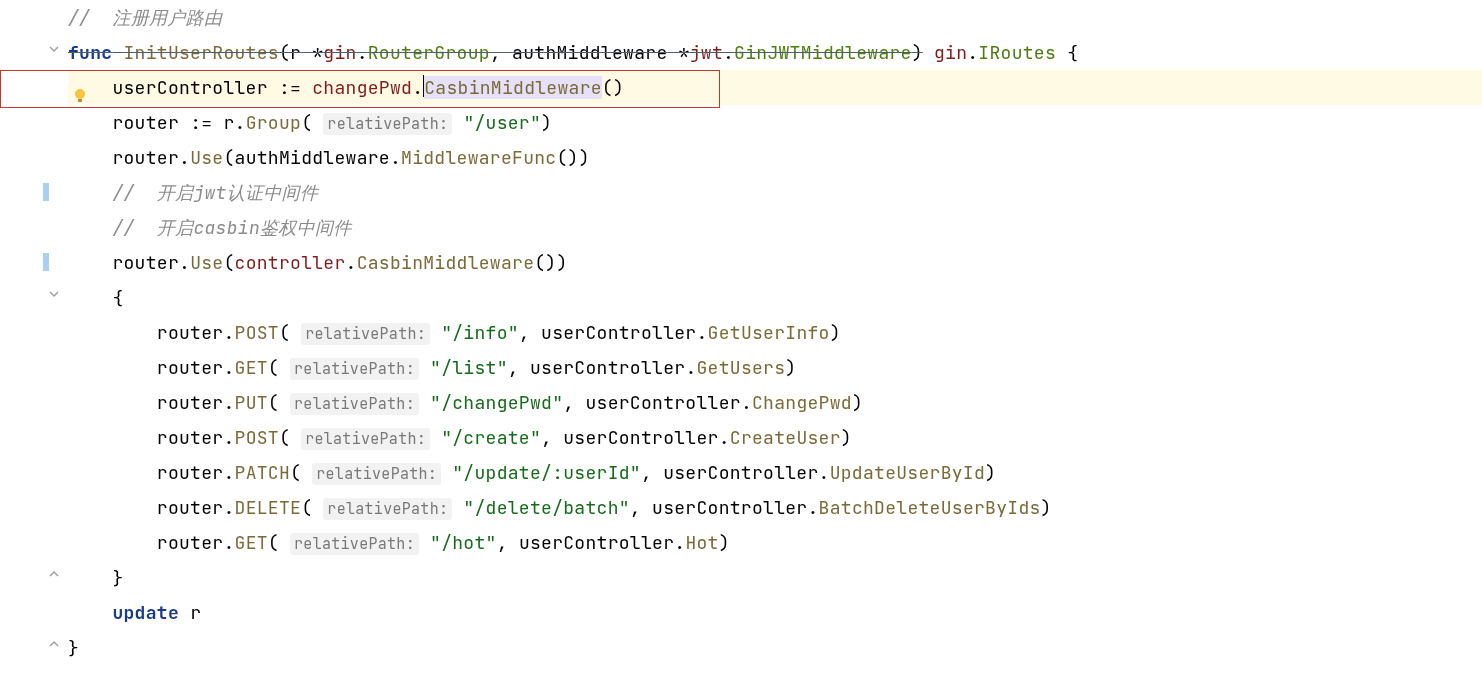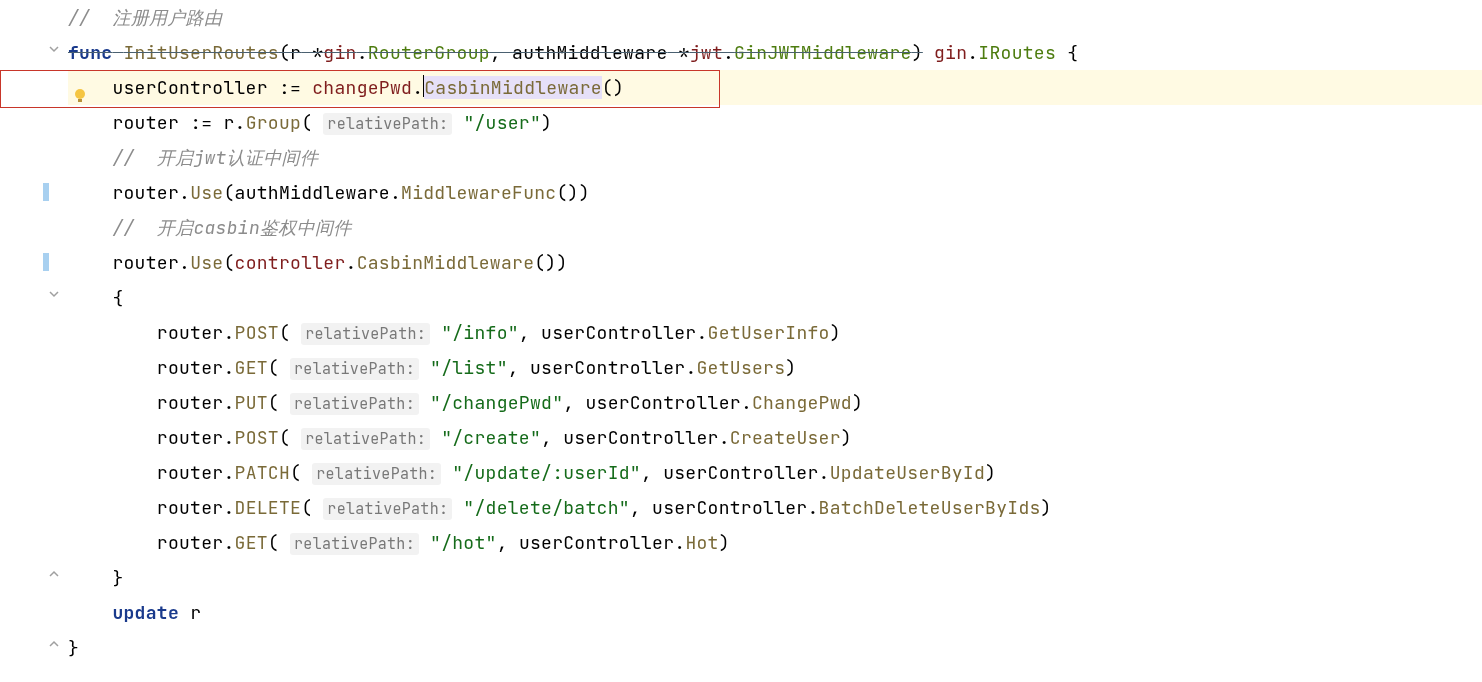--- a/index.html
+++ b/index.html
@@ -163,23 +163,23 @@
     <div class="highlight-box" style="left:0px; top:70px; width:720px; height:38px;"></div>
 
     <div class="line"><span class="comment">//  注册用户路由</span></div>
 
     <div class="line"><span class="keyword strikethrough">func</span><span class="punct strikethrough"> </span><span class="func-name strikethrough">InitUserRoutes</span><span class="punct strikethrough">(</span><span class="identifier strikethrough">r</span><span class="punct strikethrough"> *</span><span class="type-pkg strikethrough">gin</span><span class="punct strikethrough">.</span><span class="type-name strikethrough">RouterGroup</span><span class="punct strikethrough">, </span><span class="identifier strikethrough">authMiddleware</span><span class="punct strikethrough"> *</span><span class="type-pkg strikethrough">jwt</span><span class="punct strikethrough">.</span><span class="type-name strikethrough">GinJWTMiddleware</span><span class="punct strikethrough">)</span><span class="punct"> </span><span class="type-pkg">gin</span><span class="punct">.</span><span class="type-name">IRoutes</span><span class="punct"> {</span></div>
 
     <div class="line highlighted">    <span class="identifier">userController</span><span class="punct"> </span><span class="punct">:=</span><span class="punct"> </span><span class="type-pkg">changePwd</span><span class="punct">.</span><span class="cursor"></span><span class="method-call selected-ref">CasbinMiddleware</span><span class="punct">()</span></div>
 
     <div class="line">    <span class="identifier">router</span><span class="punct"> </span><span class="punct">:=</span><span class="punct"> </span><span class="identifier">r</span><span class="punct">.</span><span class="method-call">Group</span><span class="punct">( </span><span class="param-hint">relativePath:</span><span class="punct"> </span><span class="string">"/user"</span><span class="punct">)</span></div>
 
+    <div class="line">    <span class="identifier">router</span><span class="punct">.</span><span class="method-call">Use</span><span class="punct">(</span><span class="identifier">authMiddleware</span><span class="punct">.</span><span class="method-call">MiddlewareFunc</span><span class="punct">())</span></div>
+
     <div class="line">    <span class="comment">//  开启jwt认证中间件</span></div>
-
-    <div class="line">    <span class="identifier">router</span><span class="punct">.</span><span class="method-call">Use</span><span class="punct">(</span><span class="identifier">authMiddleware</span><span class="punct">.</span><span class="method-call">MiddlewareFunc</span><span class="punct">())</span></div>
 
     <div class="line">    <span class="comment">//  开启casbin鉴权中间件</span></div>
 
     <div class="line">    <span class="identifier">router</span><span class="punct">.</span><span class="method-call">Use</span><span class="punct">(</span><span class="type-pkg">controller</span><span class="punct">.</span><span class="method-call">CasbinMiddleware</span><span class="punct">())</span></div>
 
     <div class="line">    <span class="punct">{</span></div>
 
     <div class="line">        <span class="identifier">router</span><span class="punct">.</span><span class="method-call">POST</span><span class="punct">( </span><span class="param-hint">relativePath:</span><span class="punct"> </span><span class="string">"/info"</span><span class="punct">, </span><span class="identifier">userController</span><span class="punct">.</span><span class="method-call">GetUserInfo</span><span class="punct">)</span></div>
 
     <div class="line">        <span class="identifier">router</span><span class="punct">.</span><span class="method-call">GET</span><span class="punct">( </span><span class="param-hint">relativePath:</span><span class="punct"> </span><span class="string">"/list"</span><span class="punct">, </span><span class="identifier">userController</span><span class="punct">.</span><span class="method-call">GetUsers</span><span class="punct">)</span></div>

